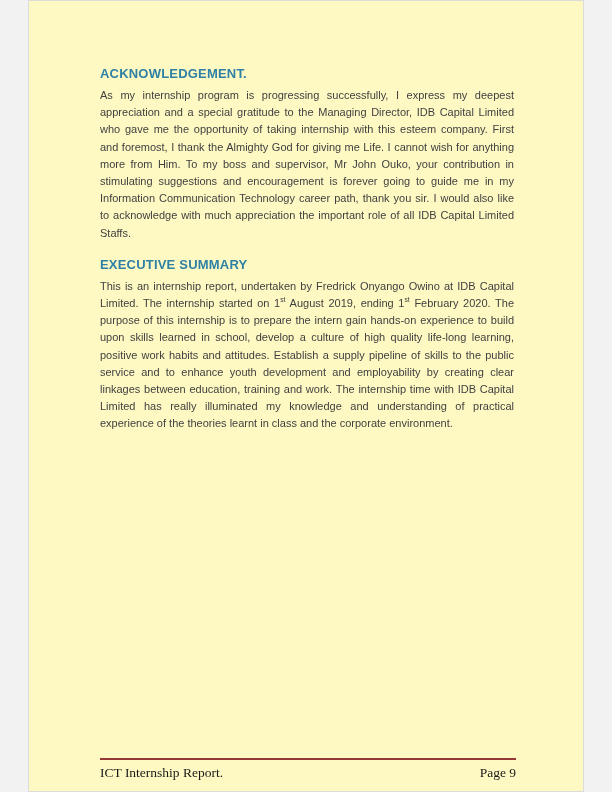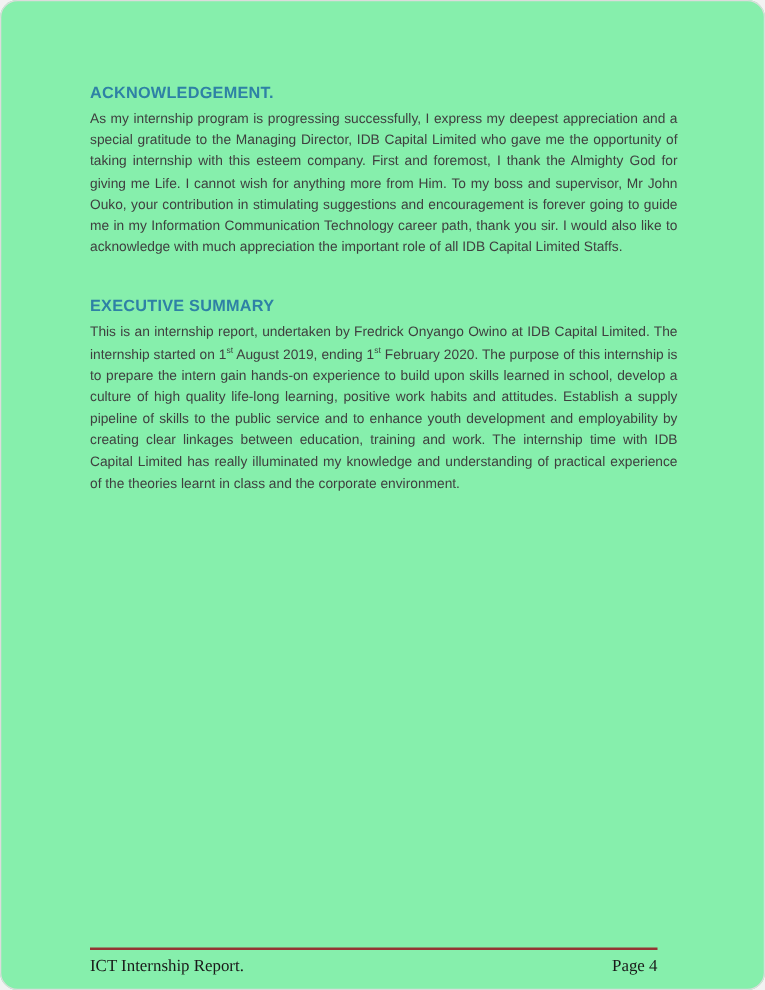--- a/index.html
+++ b/index.html
@@ -2,29 +2,28 @@
 <html><head>
 <meta charset="utf-8">
 <style>
   html, body {
     margin: 0;
     padding: 0;
     background: #f2f2f2;
   }
   .page {
     position: relative;
-    width: 612px;
+    width: 556px;
     height: 792px;
     margin: 0 auto;
-    background: #86efac;
+    background: #fef9c3;
     box-shadow: inset 0 0 0 1px #dcdcdc;
     box-sizing: border-box;
     font-family: "Liberation Sans", sans-serif;
     overflow: hidden;
-    border-radius: 14px;
   }
   .content {
     position: absolute;
     top: 66px;
     left: 72px;
     right: 70px;
   }
   .section-heading {
     margin: 0 0 6px 0;
     font-size: 13px;
@@ -33,31 +32,31 @@
     letter-spacing: 0.2px;
   }
   .body-paragraph {
     margin: 0;
     font-size: 11px;
     line-height: 17.2px;
     color: #3f3f3f;
     text-align: justify;
   }
   .section + .section {
-    margin-top: 30px;
+    margin-top: 15px;
   }
   .ordinal {
     font-size: 0.62em;
     vertical-align: super;
     line-height: 0;
   }
   .footer {
     position: absolute;
     left: 72px;
-    right: 86px;
+    right: 68px;
     bottom: 11px;
     border-top: 2px solid #943634;
     padding-top: 5px;
     display: flex;
     justify-content: space-between;
     align-items: baseline;
     font-family: "Liberation Serif", serif;
     font-size: 13.5px;
     color: #1a1a1a;
   }
@@ -76,16 +75,16 @@
 
     <div class="section">
       <h2 class="section-heading">EXECUTIVE SUMMARY</h2>
       <p class="body-paragraph"><span>This is an internship report, undertaken by Fredrick Onyango Owino at IDB Capital Limited. The internship started on 1</span><sup class="ordinal">st</sup><span> August 2019, ending 1</span><sup class="ordinal">st</sup><span> February 2020. The purpose of this internship is to prepare the intern gain hands-on experience to build upon skills learned in school, develop a culture of high quality life-long learning, positive work habits and attitudes. Establish a supply pipeline of skills to the public service and to enhance youth development and employability by creating clear linkages between education, training and work. The internship time with IDB Capital Limited has really illuminated my knowledge and understanding of practical experience of the theories learnt in class and the corporate environment.</span></p>
     </div>
 
   </div>
 
   <div class="footer">
     <span>ICT Internship Report.</span>
-    <span>Page 4</span>
+    <span>Page 9</span>
   </div>
 
 </div>
 
 </body></html>

